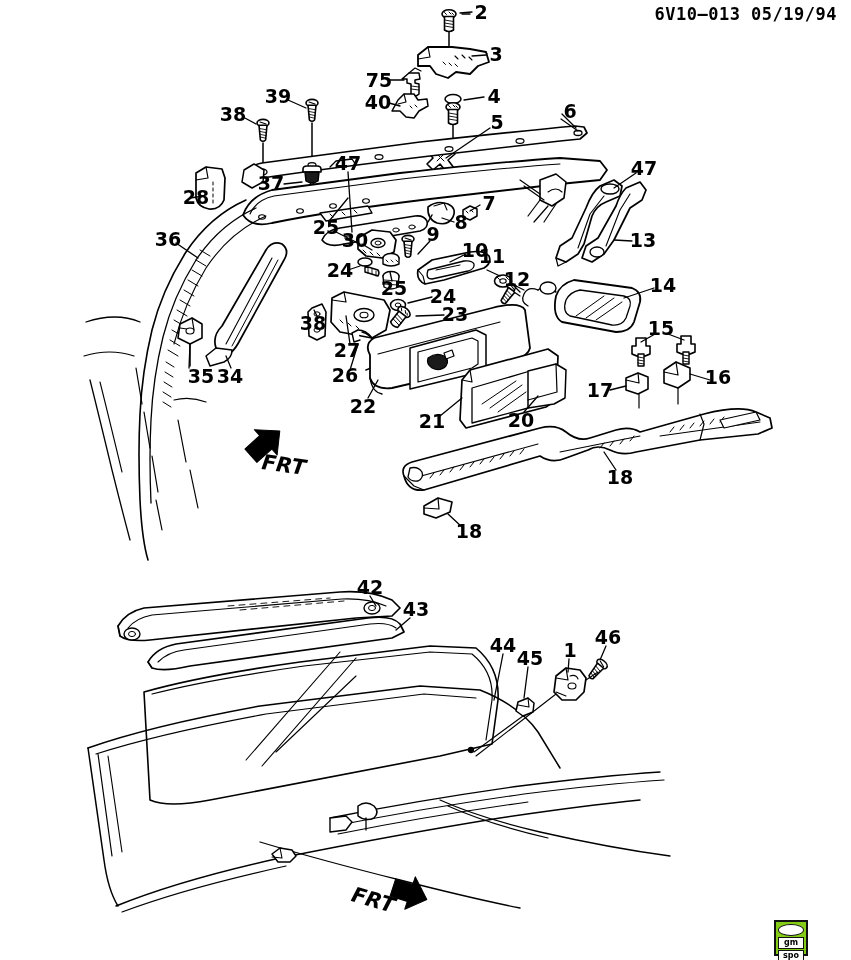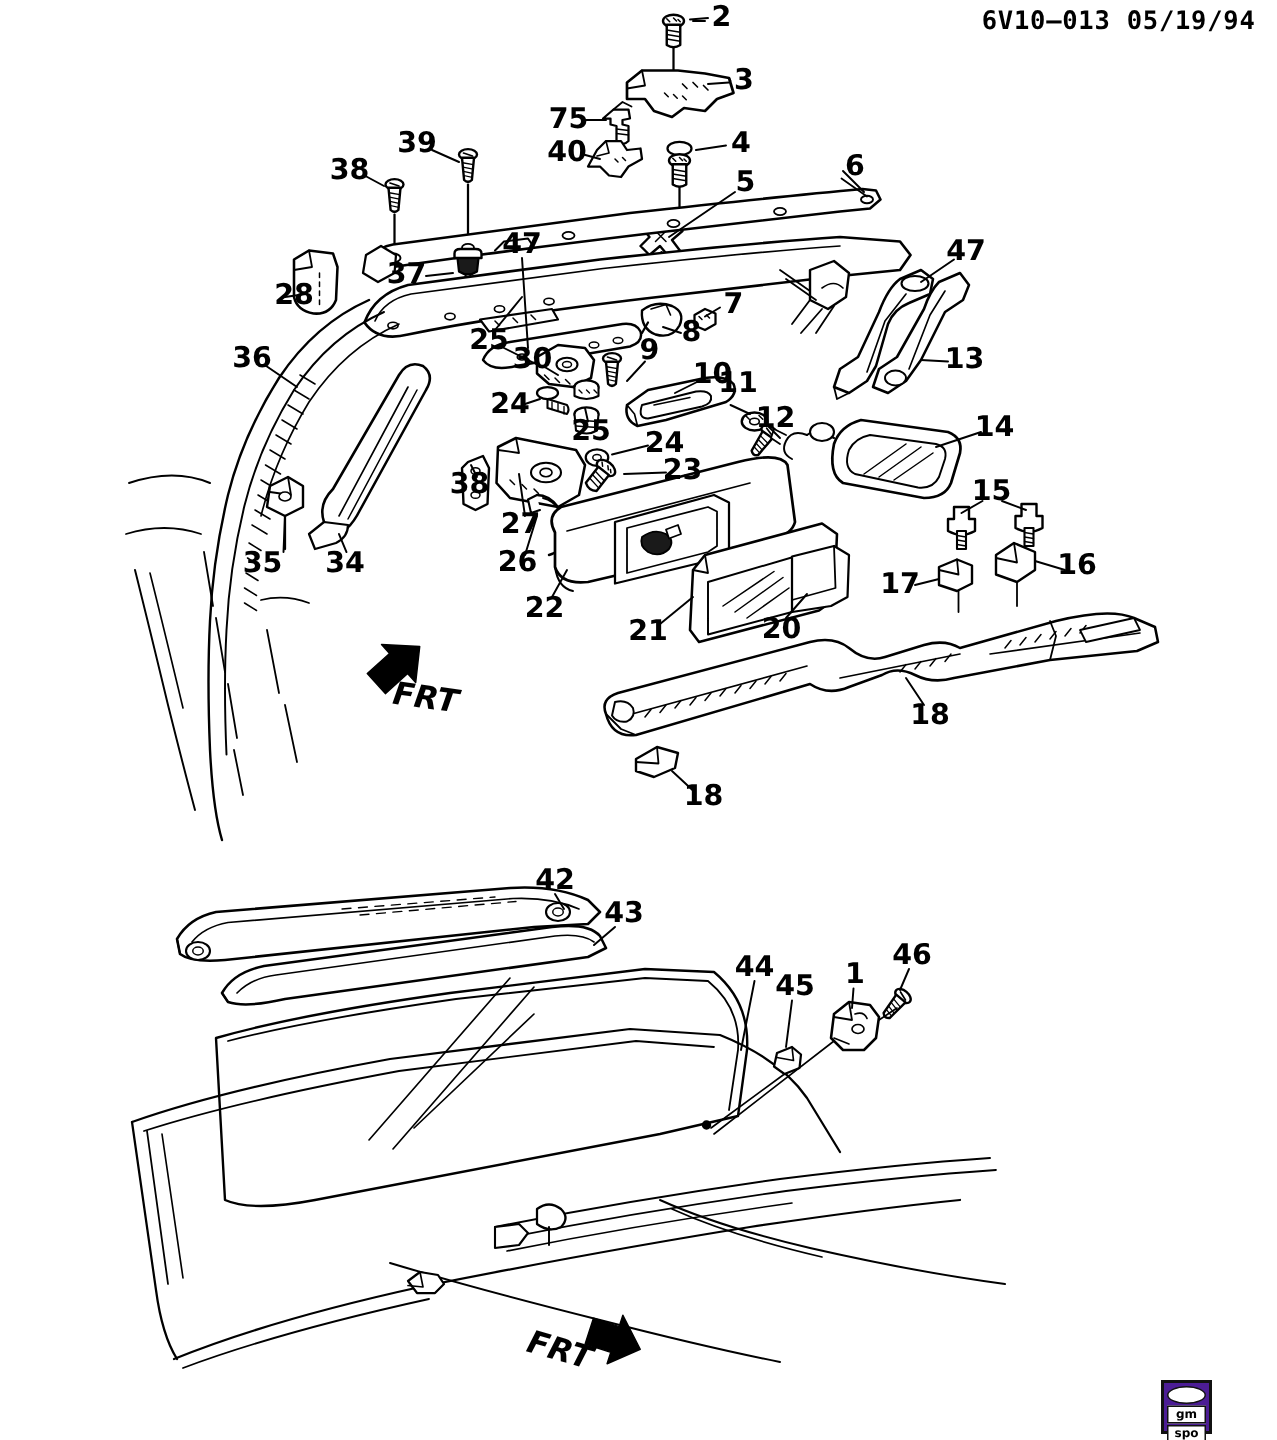--- a/index.html
+++ b/index.html
@@ -55,21 +55,21 @@
   #frt-bottom{left:352px;top:884px;transform:rotate(16deg);}
 
   
   #gm-logo{
     position:absolute;
     left:774px;
     top:920px;
     width:34px;
     height:36px;
     border:2px solid #111;
-    background:#4c1d95;
+    background:#84cc16;
     box-sizing:border-box;
     padding:2px;
   }
   #gm-logo .oval{
     width:100%;
     height:12px;
     background:#fff;
     border:1.5px solid #111;
     border-radius:50%;
     box-sizing:border-box;
@@ -535,21 +535,21 @@
   <div class="callout" style="left:663px;top:285px">14</div>
   <div class="callout" style="left:394px;top:288px">25</div>
   <div class="callout" style="left:443px;top:296px">24</div>
   <div class="callout" style="left:455px;top:314px">23</div>
   <div class="callout" style="left:313px;top:323px">38</div>
   <div class="callout" style="left:661px;top:328px">15</div>
   <div class="callout" style="left:347px;top:350px">27</div>
   <div class="callout" style="left:345px;top:375px">26</div>
   <div class="callout" style="left:718px;top:377px">16</div>
   <div class="callout" style="left:600px;top:390px">17</div>
-  <div class="callout" style="left:175px;top:376px">35</div>
+  <div class="callout" style="left:201px;top:376px">35</div>
   <div class="callout" style="left:230px;top:376px">34</div>
   <div class="callout" style="left:363px;top:406px">22</div>
   <div class="callout" style="left:432px;top:421px">21</div>
   <div class="callout" style="left:521px;top:420px">20</div>
   <div class="callout" style="left:620px;top:477px">18</div>
   <div class="callout" style="left:469px;top:531px">18</div>
   <div class="callout" style="left:370px;top:587px">42</div>
   <div class="callout" style="left:416px;top:609px">43</div>
   <div class="callout" style="left:503px;top:645px">44</div>
   <div class="callout" style="left:608px;top:637px">46</div>

